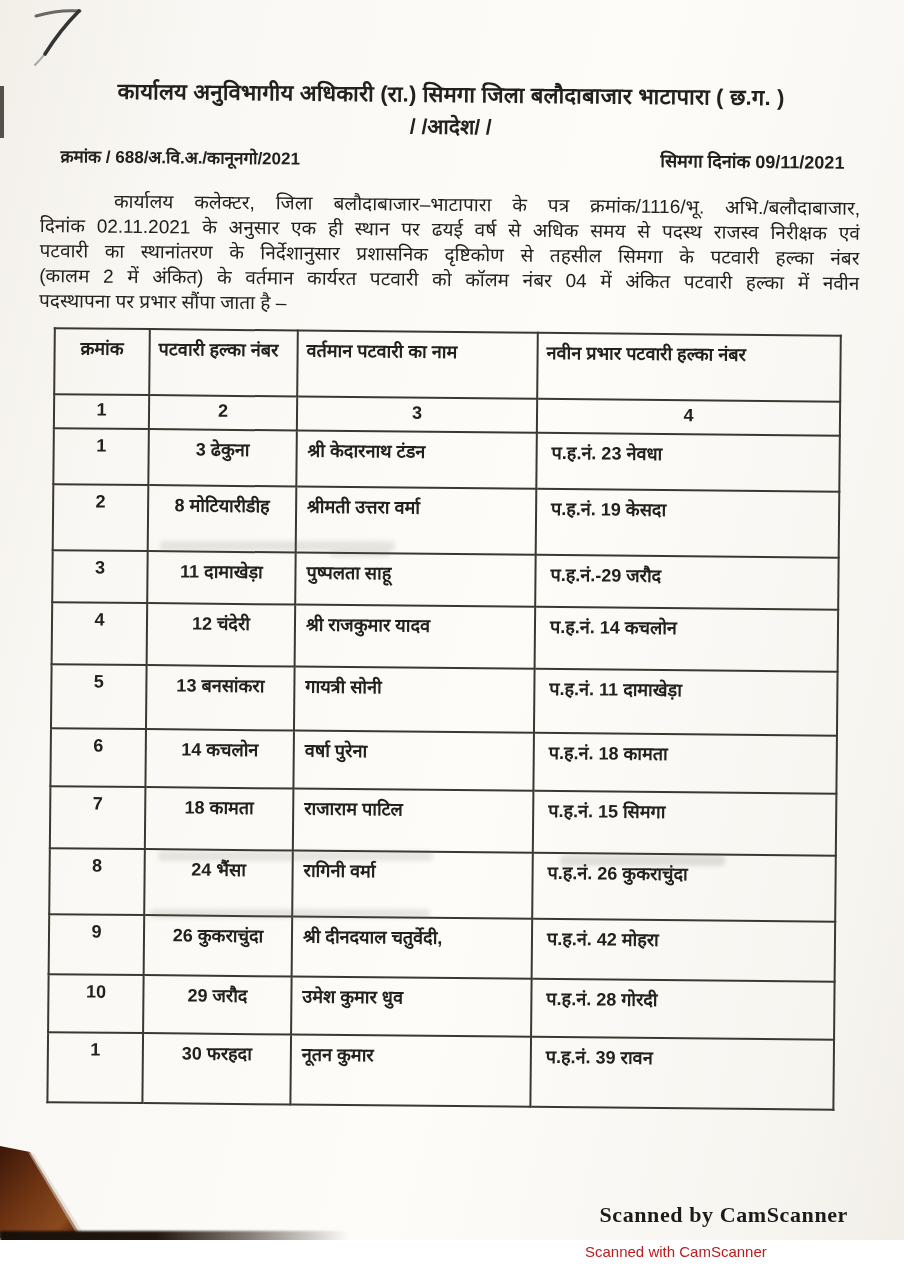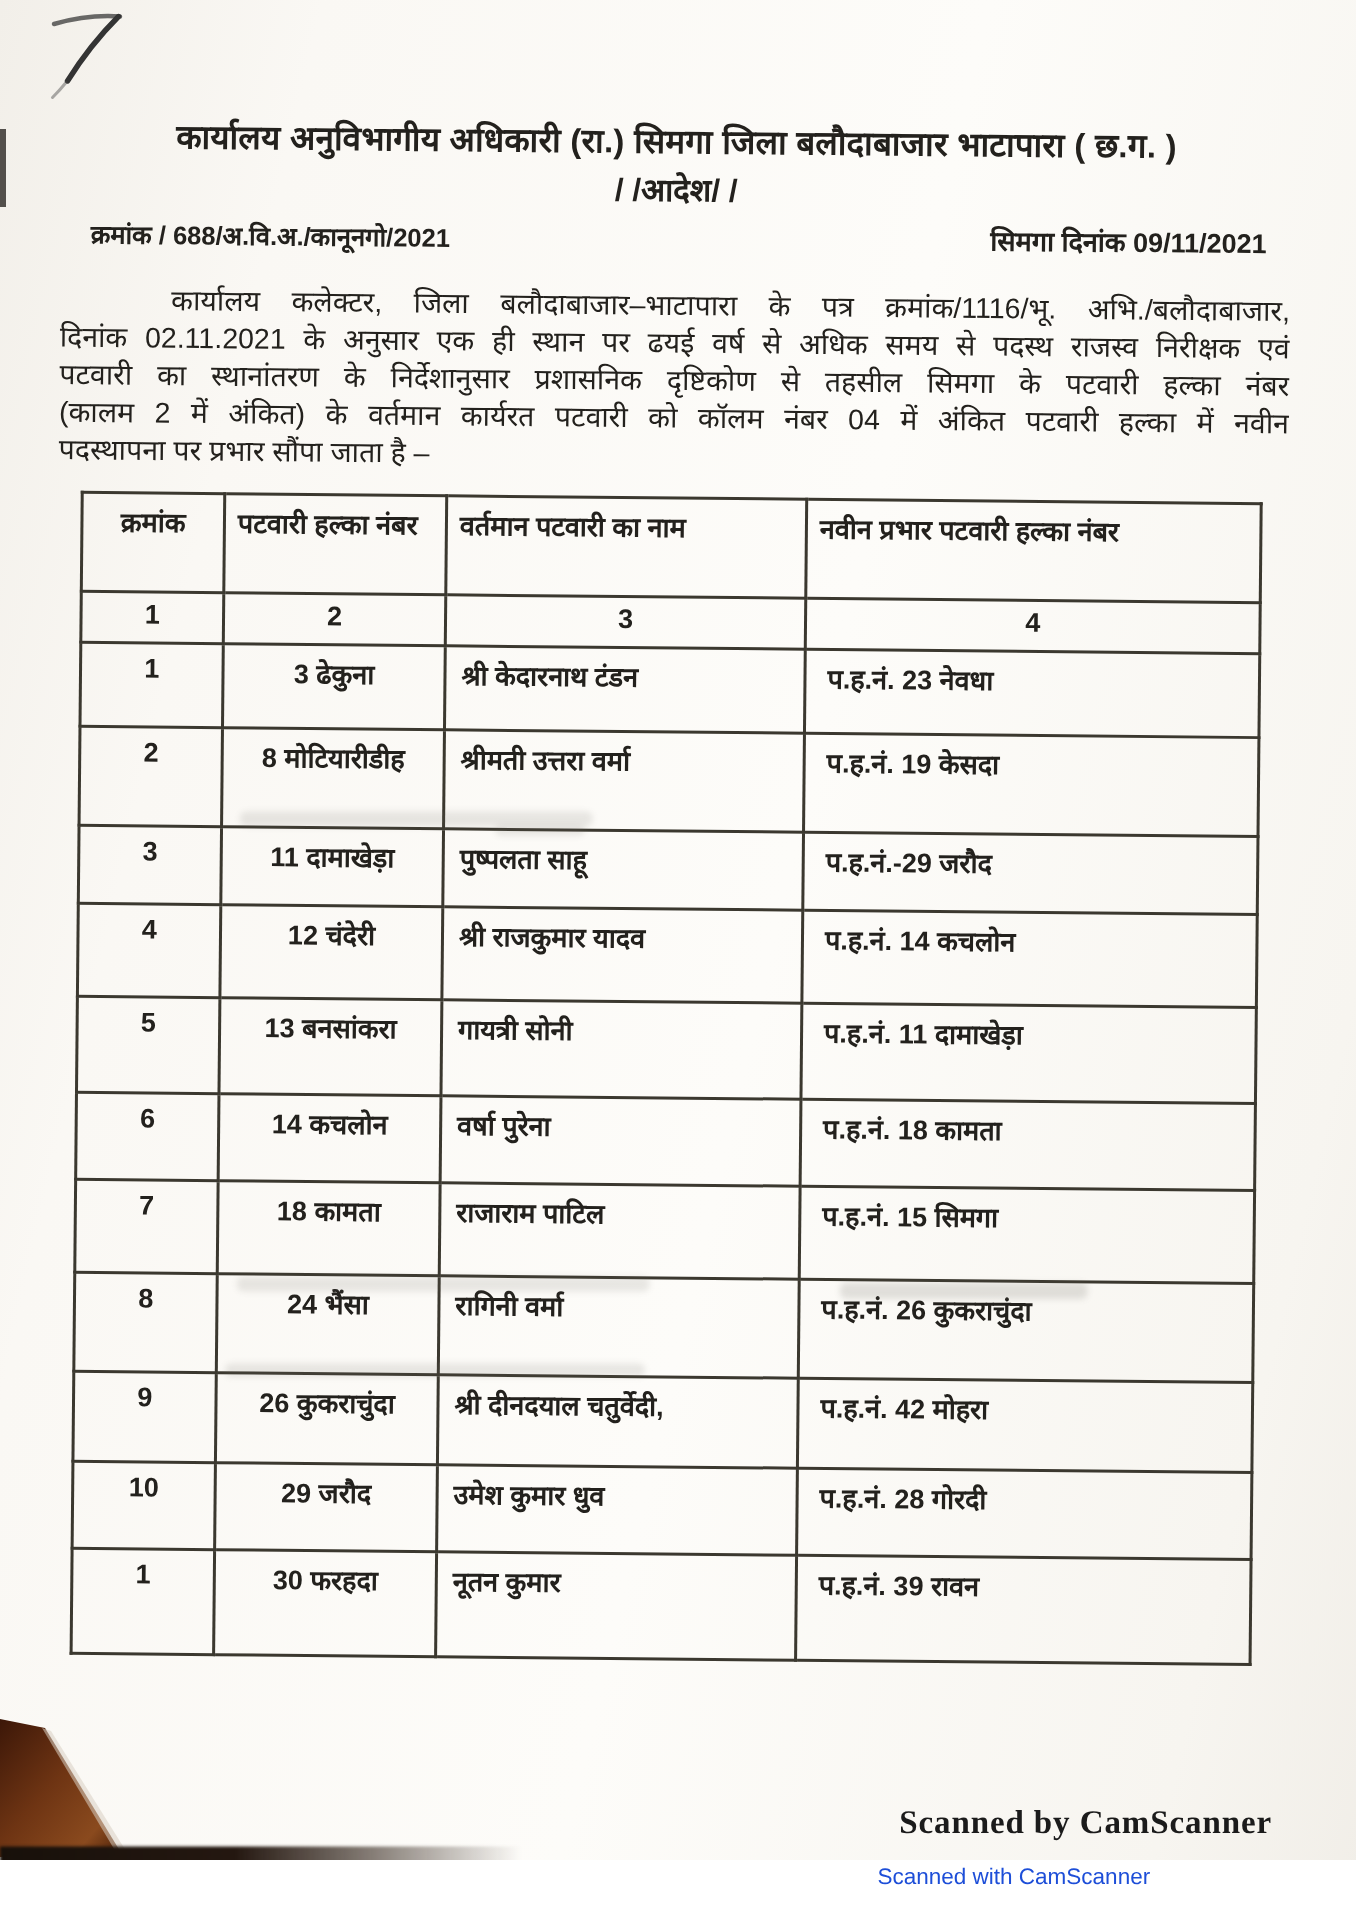--- a/index.html
+++ b/index.html
@@ -80,21 +80,21 @@
   .bottom-band{
     position:absolute;left:0;top:1240px;width:904px;height:40px;background:#ffffff;
   }
   .scanned-by{
     position:absolute;right:56px;top:1202px;
     font-family:"Liberation Serif","DejaVu Serif",serif;
     font-size:22px;color:#1b1b1b;letter-spacing:.6px;font-weight:bold;
   }
   .scanned-with{
     position:absolute;left:585px;top:1243px;
-    font-size:15px;color:#1d4ed8;
+    font-size:15px;color:#b91c1c;
   }
 </style>
 </head>
 <body>
 
 <div class="paper"></div>
 
 <svg class="penmark" width="120" height="130" viewBox="0 0 120 130">
   <path d="M 36,16 C 50,12 66,10 80,11" fill="none" stroke="#3a3a3a" stroke-width="3" stroke-linecap="round" opacity="0.75"></path>
   <path d="M 45,54 C 55,38 68,22 79,11" fill="none" stroke="#343434" stroke-width="3.6" stroke-linecap="round"></path>

